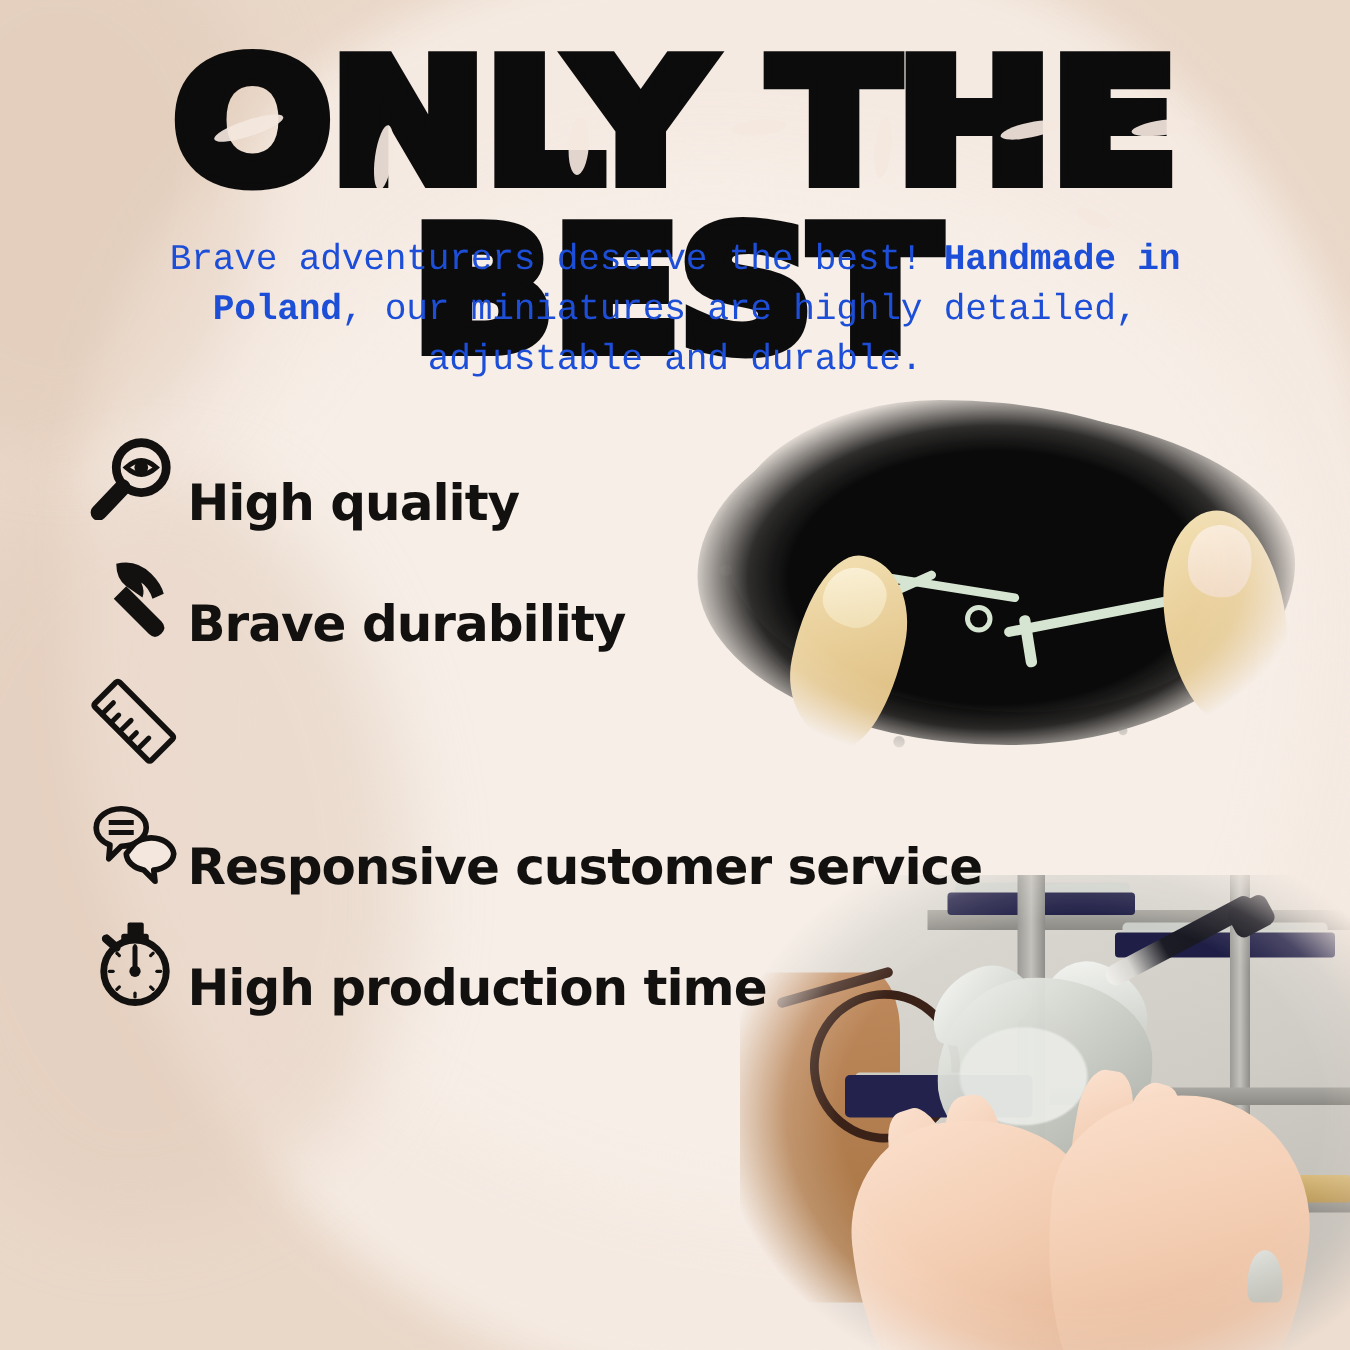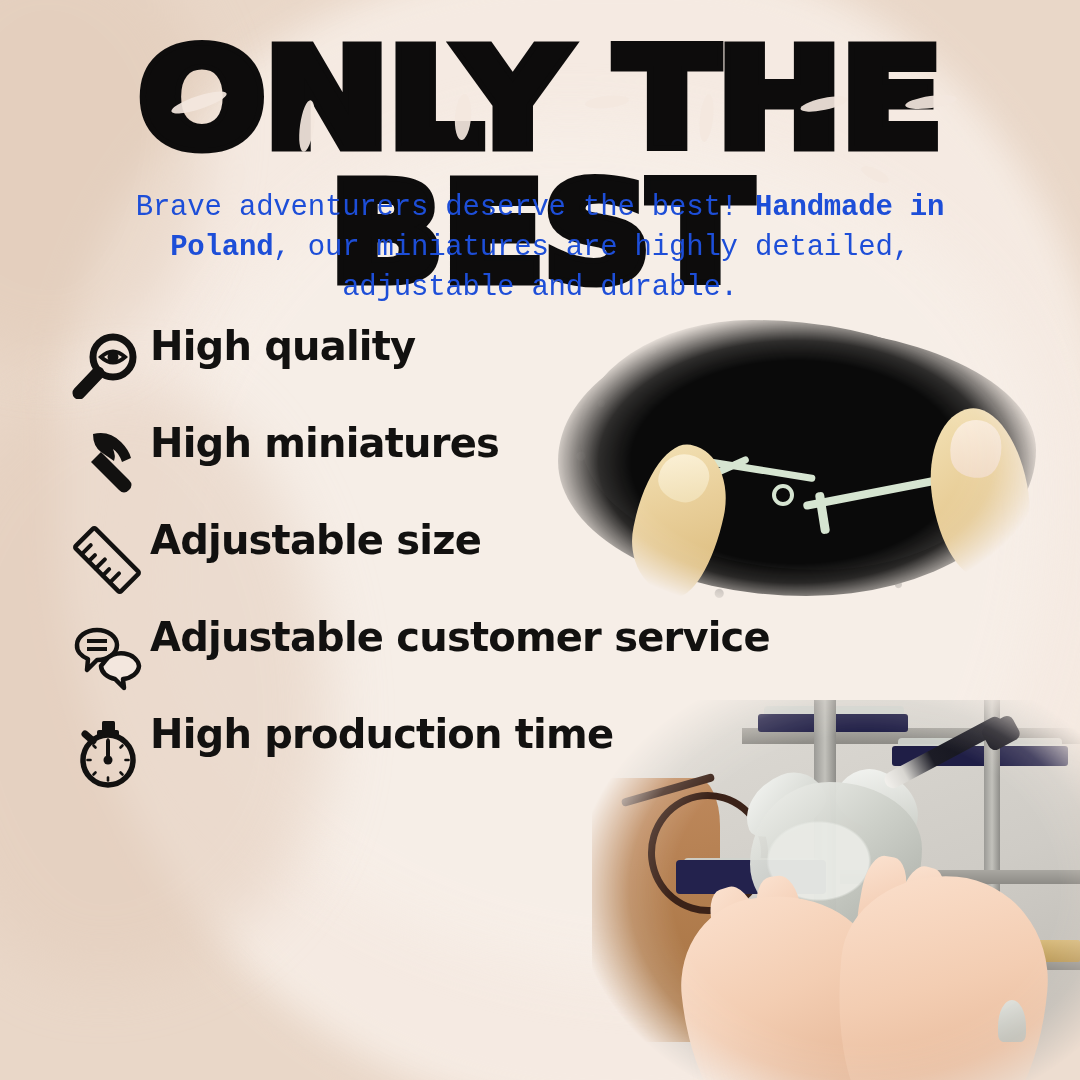--- a/index.html
+++ b/index.html
@@ -223,21 +223,21 @@
   }
   .mini-small{
     position:absolute;left:406px;top:300px;width:28px;height:42px;
     background:linear-gradient(160deg,#e2e4df,#b4b7b0);
     border-radius:50% 50% 18% 18% / 64% 64% 20% 20%;
   }
 
   
   .features{position:absolute;left:64px;top:326px;width:760px;z-index:9;}
   .feature-row{
-    display:flex;align-items:flex-start;height:97px;
+    display:flex;align-items:flex-end;height:97px;
   }
   .feature-icon{
     width:86px;min-width:86px;height:80px;
     display:flex;align-items:center;justify-content:center;
   }
   .feature-icon svg{display:block;}
   .feature-label{
     font-family:"DejaVu Sans", sans-serif;
     font-weight:700;font-size:40px;line-height:1;
     color:#121110;letter-spacing:-.8px;white-space:nowrap;
@@ -334,44 +334,43 @@
       <span class="feature-label">High quality</span>
     </div>
 
     <div class="feature-row">
       <span class="feature-icon">
         <svg width="72" height="70" viewBox="0 0 72 70">
           <path d="M22 6 q16 -4 28 8 q8 8 10 16 l-9 4 q-3 -9 -9 -13 q3 7 1 12 l-13 -9 q-8 -6 -8 -18 z" fill="#121110"></path>
           <path d="M30 24 L58 52 q5 5 0 10 q-5 5 -10 0 L20 34 z" fill="#121110"></path>
         </svg>
       </span>
-      <span class="feature-label">High miniatures</span>
+      <span class="feature-label">Brave durability</span>
     </div>
 
     <div class="feature-row">
       <span class="feature-icon">
         <svg width="72" height="72" viewBox="0 0 72 72">
           <g transform="rotate(-45 36 36)">
             <rect x="22" y="4" width="28" height="64" fill="none" stroke="#121110" stroke-width="4.5" rx="2"></rect>
             <path d="M22 14 h13 M22 24 h9 M22 34 h13 M22 44 h9 M22 54 h13" stroke="#121110" stroke-width="4" stroke-linecap="round"></path>
           </g>
         </svg>
       </span>
-      <span class="feature-label">Adjustable size</span>
     </div>
 
     <div class="feature-row">
       <span class="feature-icon">
         <svg width="76" height="68" viewBox="0 0 76 68">
           <path d="M8 22 a20 15 0 0 1 40 0 a20 15 0 0 1 -20 15 l-10 10 l1 -11 a20 15 0 0 1 -11 -14 z" fill="none" stroke="#121110" stroke-width="4.5" stroke-linejoin="round"></path>
           <path d="M18 18 h20 M18 26 h20" stroke="#121110" stroke-width="4"></path>
           <path d="M36 38 a18 14 0 0 1 34 5 a18 14 0 0 1 -16 13 l1 9 l-9 -9 a18 14 0 0 1 -14 -13 z" fill="#f3e7de" stroke="#121110" stroke-width="4.5" stroke-linejoin="round"></path>
         </svg>
       </span>
-      <span class="feature-label">Adjustable customer service</span>
+      <span class="feature-label">Responsive customer service</span>
     </div>
 
     <div class="feature-row">
       <span class="feature-icon">
         <svg width="72" height="74" viewBox="0 0 72 74">
           <circle cx="37" cy="43" r="25" fill="none" stroke="#121110" stroke-width="5.5"></circle>
           <rect x="31" y="4" width="13" height="11" fill="#121110" rx="1.5"></rect>
           <rect x="26" y="13" width="22" height="7" fill="#121110" rx="2"></rect>
           <path d="M14 17 l8 7" stroke="#121110" stroke-width="7" stroke-linecap="round"></path>
           <path d="M37 43 V24" stroke="#121110" stroke-width="4" stroke-linecap="round"></path>

